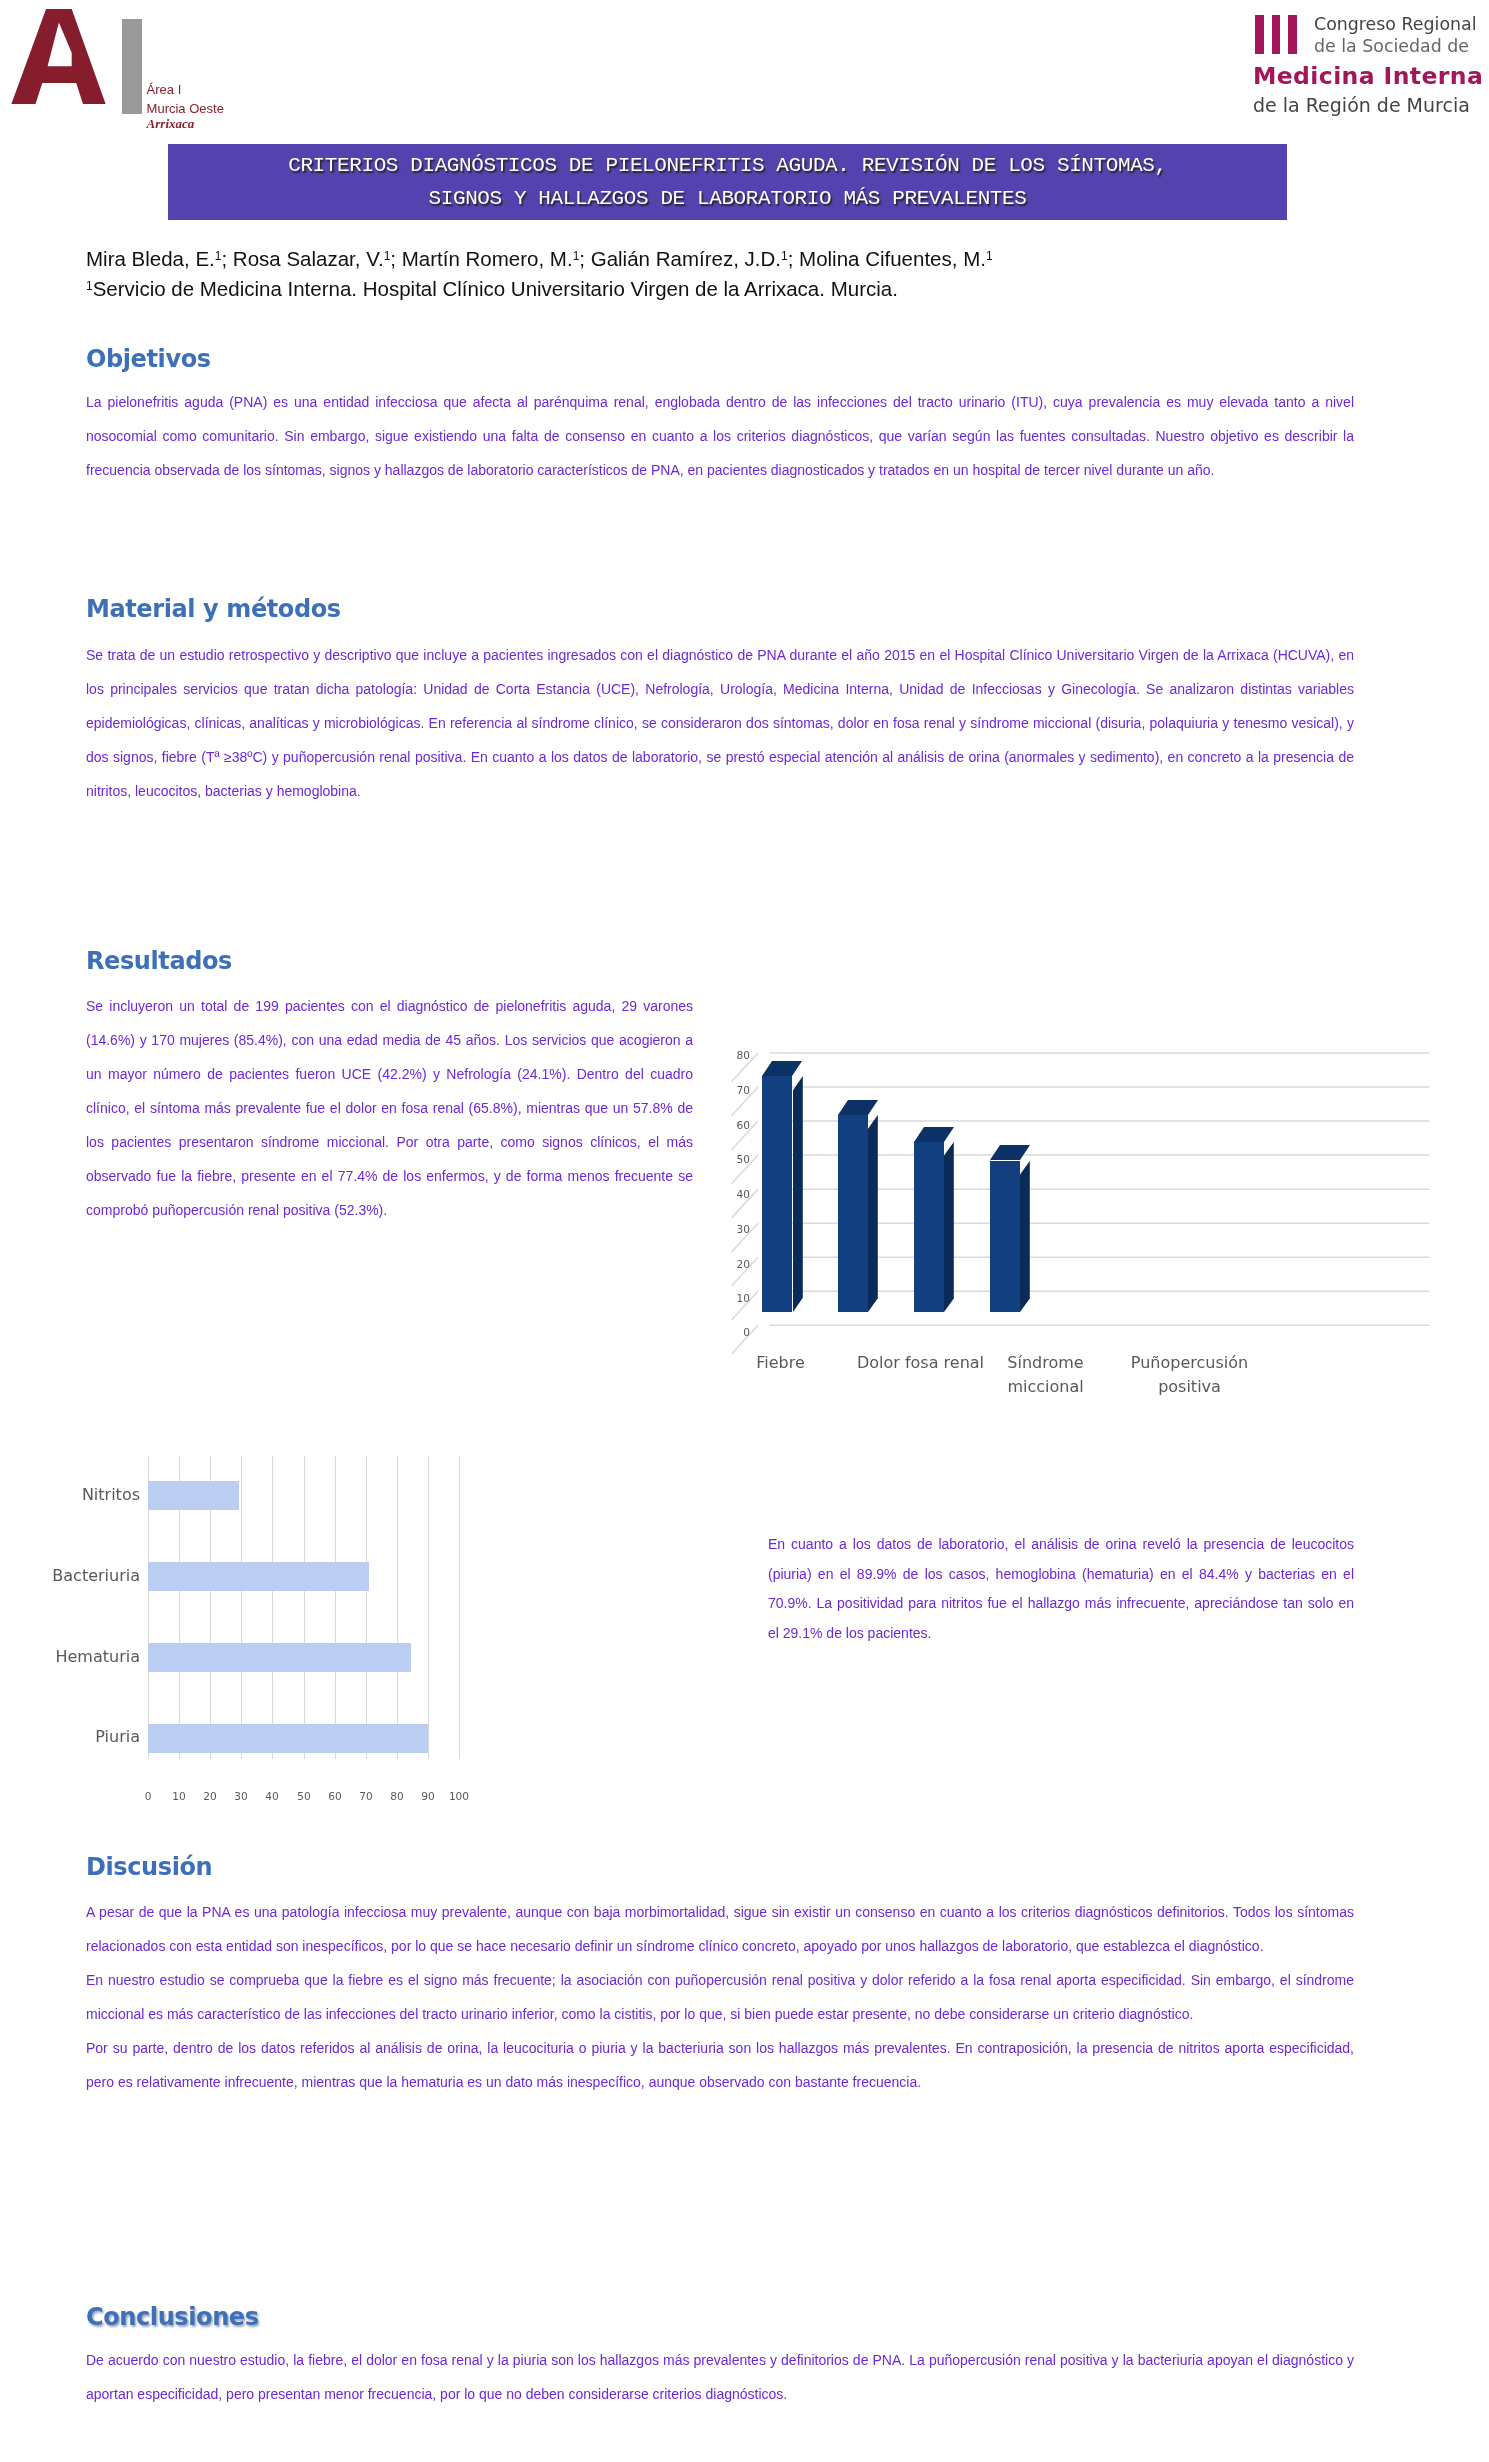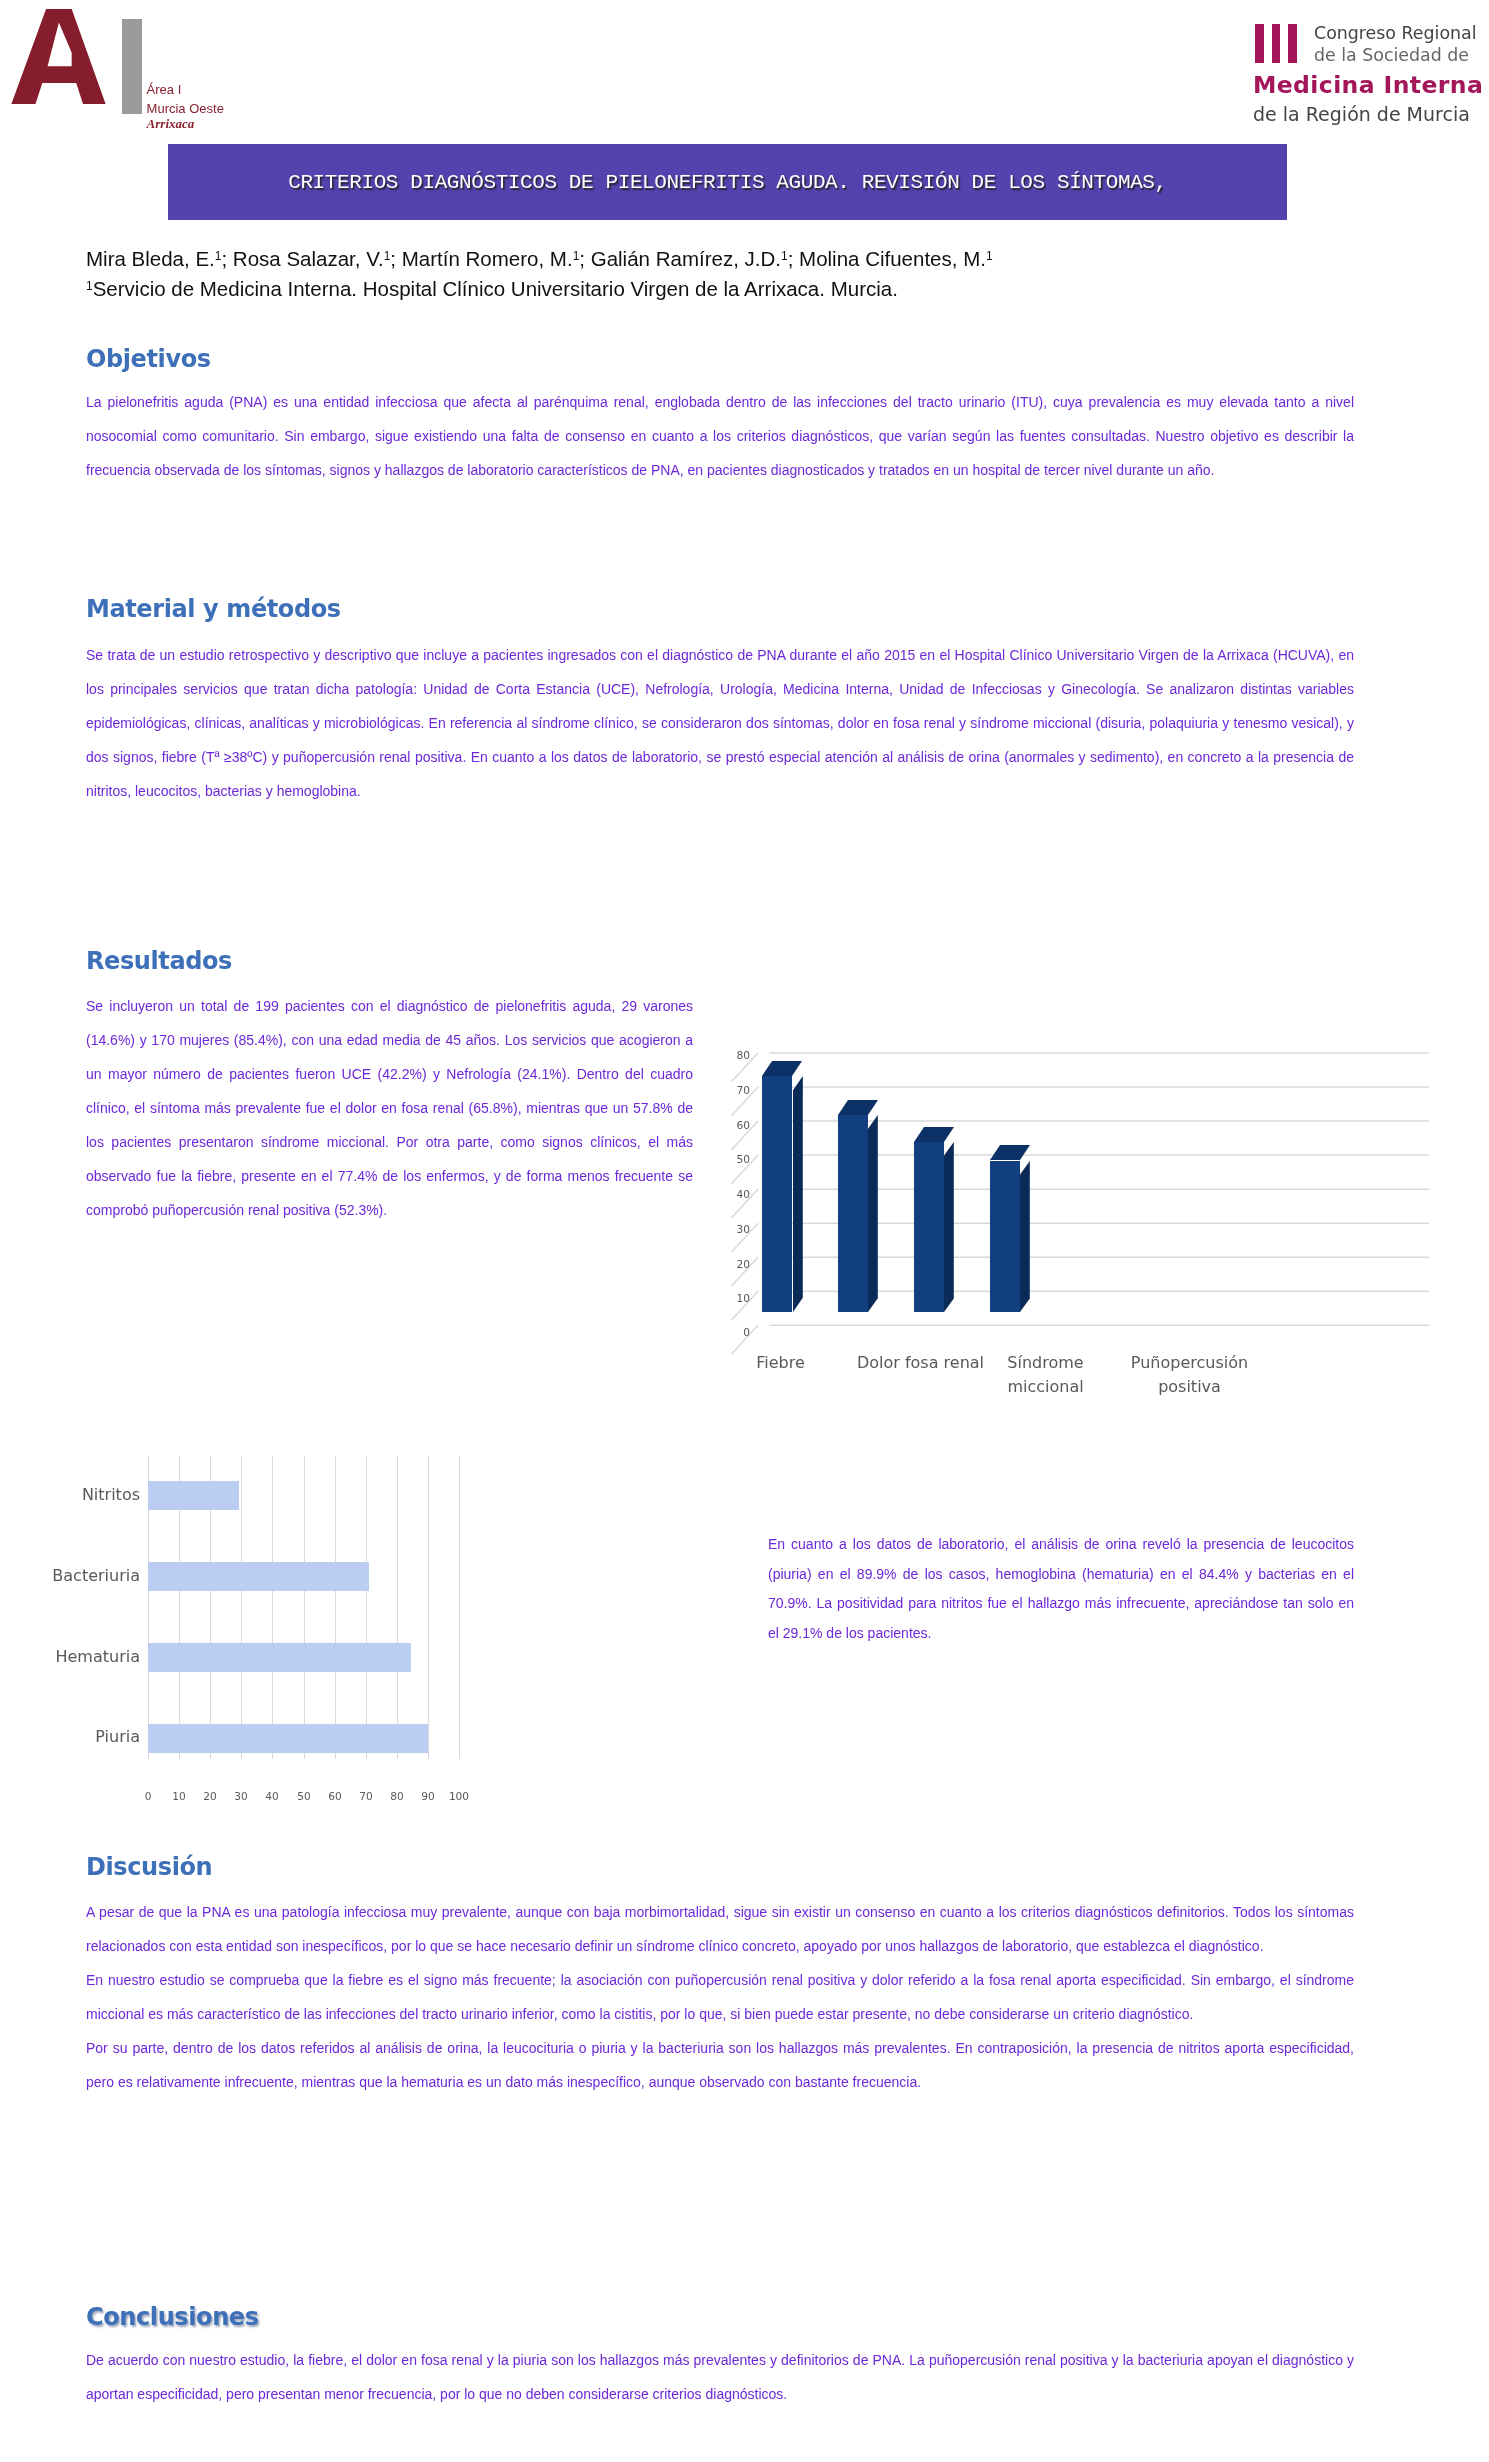--- a/index.html
+++ b/index.html
@@ -8,21 +8,21 @@
 
   
   .logo-left { left:10.6px; top:9px; width:227px; height:98px; }
   .logo-a { position:absolute; left:0; top:0; width:95px; height:95px; }
   .logo-bar { position:absolute; left:111px; top:9.8px; width:20.5px; height:95px; background:#9a9a9a; }
   .logo-l-text { position:absolute; left:136px; font-family:"Liberation Sans", sans-serif; color:#8a1f2d;margin-top:28px; }
   .logo-l-t1 { top:45px; font-size:13px; }
   .logo-l-t2 { top:64px; font-size:13px; }
   .logo-l-t3 { top:79px; font-size:13px; font-style:italic; font-family:"Liberation Serif", serif; font-weight:bold; }
 
-  .logo-right { left:1250px; top:18px; width:235px; height:106px; }
+  .logo-right { left:1250px; top:9px; width:235px; height:106px; }
   .lr-bars { position:absolute; left:5.3px; top:6px; }
   .lr-bars span { display:inline-block; width:8.3px; height:39px; background:#a4165a; margin-right:8.3px; }
   .lr-line { position:absolute; font-family:"DejaVu Sans", sans-serif; color:#444; white-space:nowrap; }
   .lr-1 { left:64px; top:4.5px; font-size:17.4px; }
   .lr-2 { left:64px; top:27px; font-size:17.4px; color:#666; }
   .lr-3 { left:3px; top:53px; font-size:23.5px; font-weight:bold; color:#a4165a; letter-spacing:0.4px; }
   .lr-4 { left:3px; top:85px; font-size:19px; }
 
   
   .title-banner { left:168px; top:144px; width:1119px; height:76px; background:#5443ae; display:flex; align-items:center; justify-content:center; text-align:center; }
@@ -71,20 +71,21 @@
   <div class="lr-bars"><span></span><span></span><span></span></div>
   <div class="lr-line lr-1">Congreso Regional</div>
   <div class="lr-line lr-2">de la Sociedad de</div>
   <div class="lr-line lr-3">Medicina Interna</div>
   <div class="lr-line lr-4">de la Región de Murcia</div>
 </div>
 
 <div class="abs title-banner">
   <div class="title-text">
     <div>CRITERIOS DIAGNÓSTICOS DE PIELONEFRITIS AGUDA. REVISIÓN DE LOS SÍNTOMAS,</div>
+    <div>SIGNOS Y HALLAZGOS DE LABORATORIO MÁS PREVALENTES</div>
   </div>
 </div>
 
 <div class="abs authors">
   <div>
     <span>Mira Bleda, E.</span><sup>1</sup>;
     <span>Rosa Salazar, V.</span><sup>1</sup>;
     <span>Martín Romero, M.</span><sup>1</sup>;
     <span>Galián Ramírez, J.D.</span><sup>1</sup>;
     <span>Molina Cifuentes, M.</span><sup>1</sup>

